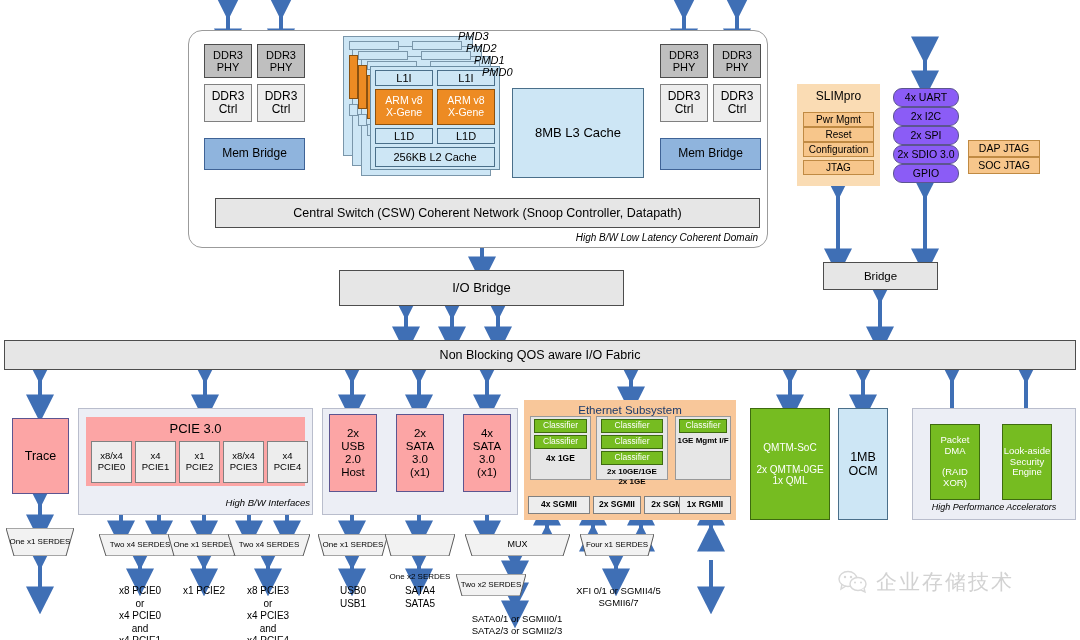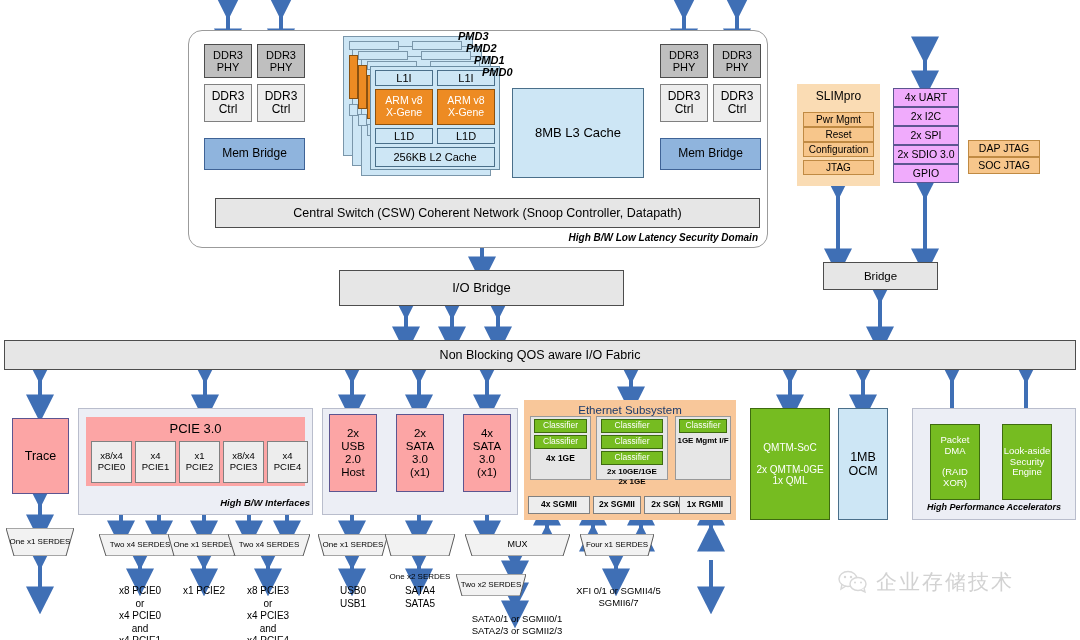--- a/index.html
+++ b/index.html
@@ -13,26 +13,26 @@
   .grey   {background:#e6e6e6;border-color:#4d4d4d;}
   .greyd  {background:#bfbfbf;border-color:#4d4d4d;}
   .greyl  {background:#ededed;border-color:#808080;}
   .blue   {background:#cde6f5;border-color:#4a6f8a;}
   .bluem  {background:#8fb4dd;border-color:#3f6396;}
   .orange {background:#ed8b23;border-color:#8a5110;}
   .orangel{background:#fadcb4;border-color:#c08a43;}
   .orangem{background:#f7c68b;border-color:#c08a43;}
   .ethbg  {background:#f8c79a;border-color:#c07f33;}
   .purple {background:#fca5a5;border-color:#5c5590;}
-  .purplep{background:#f0abfc;border-color:#5c5590;}
+  .purplep{background:#8b5cf6;border-color:#5c5590;border-radius:9px;}
   .green  {background:#76bc21;border-color:#3e6b0f;}
   .panelw {background:#ffffff;border:1px solid #9b9b9b;border-radius:14px;}
   .panelg {background:#eceef5;border:1px solid #b9bdcc;}
   .panelg2{background:#eceef5;border:1px solid #b9bdcc;}
-  .ital{font-style:italic;font-weight:bold;}
+  .ital{font-style:italic;}
   .lbl{position:absolute;white-space:pre-line;text-align:center;line-height:1.25;}
   .ser{position:absolute;}
   .ser svg{display:block;}
   .sertxt{position:absolute;width:100%;text-align:center;line-height:1.1;
           top:50%;transform:translateY(-50%);}
   svg.arrow{position:absolute;overflow:visible;}
   .wm{position:absolute;display:flex;align-items:center;gap:8px;
       color:#d2d2d2;}
   .wm-t{font-size:21px;letter-spacing:2px;font-family:"DejaVu Sans",sans-serif;}
 </style>
@@ -123,21 +123,21 @@
       <path d="M593,484 L593,506"></path>
       <path d="M641,484 L641,506"></path>
       <path d="M711,484 L711,506"></path>
       <path d="M952,380 L952,424"></path>
       <path d="M1026,380 L1026,424"></path>
       <path d="M711,560 L711,600"></path>
     </g>
   </svg>
 
   <div class="abs panelw" style="left:188px;top:30px;width:580px;height:218px;"></div>
-  <div class="lbl ital" style="left:508px;top:232px;width:250px;font-size:10px;text-align:right;">High B/W Low Latency Security Domain</div>
+  <div class="lbl ital" style="left:508px;top:232px;width:250px;font-size:10px;text-align:right;">High B/W Low Latency Coherent Domain</div>
 
   <div class="box greyd" style="left:204px;top:44px;width:48px;height:34px;font-size:11px;">DDR3
 PHY</div>
   <div class="box greyd" style="left:257px;top:44px;width:48px;height:34px;font-size:11px;">DDR3
 PHY</div>
   <div class="box greyl" style="left:204px;top:84px;width:48px;height:38px;font-size:12px;">DDR3
 Ctrl</div>
   <div class="box greyl" style="left:257px;top:84px;width:48px;height:38px;font-size:12px;">DDR3
 Ctrl</div>
   <div class="box bluem" style="left:204px;top:138px;width:101px;height:32px;font-size:12px;">Mem Bridge</div>

